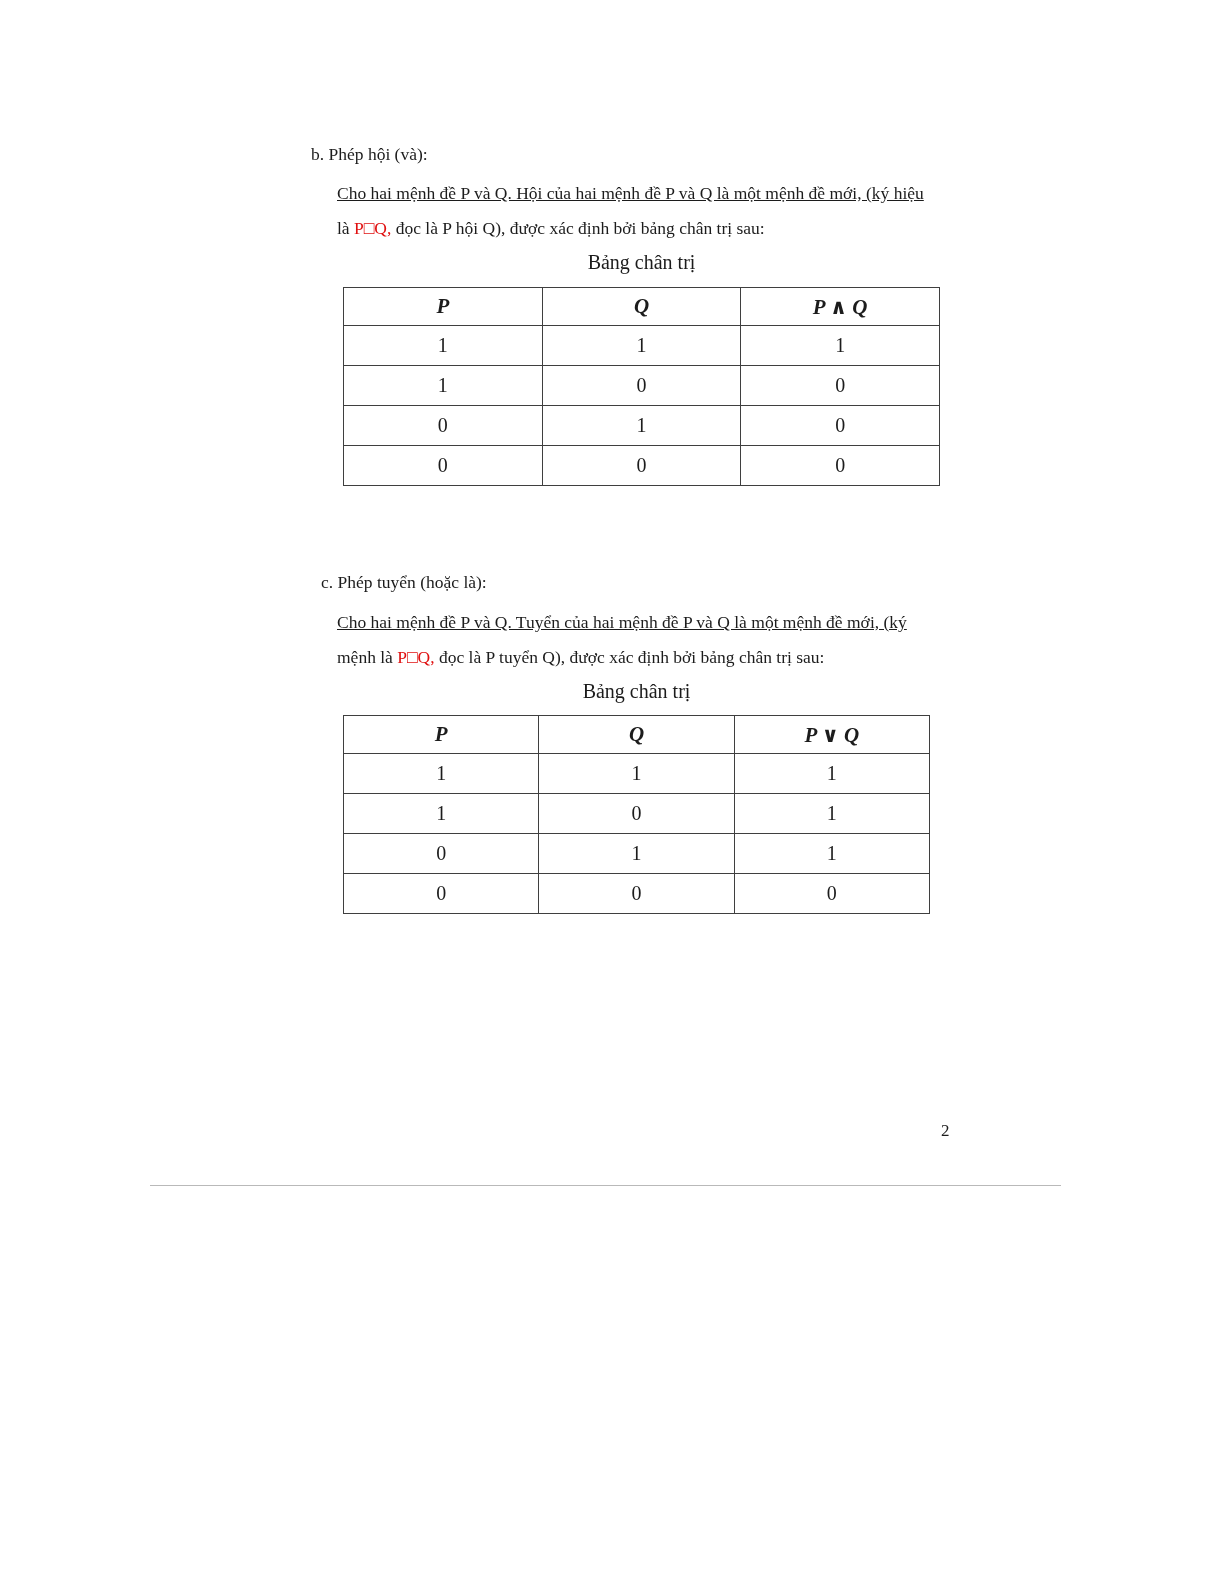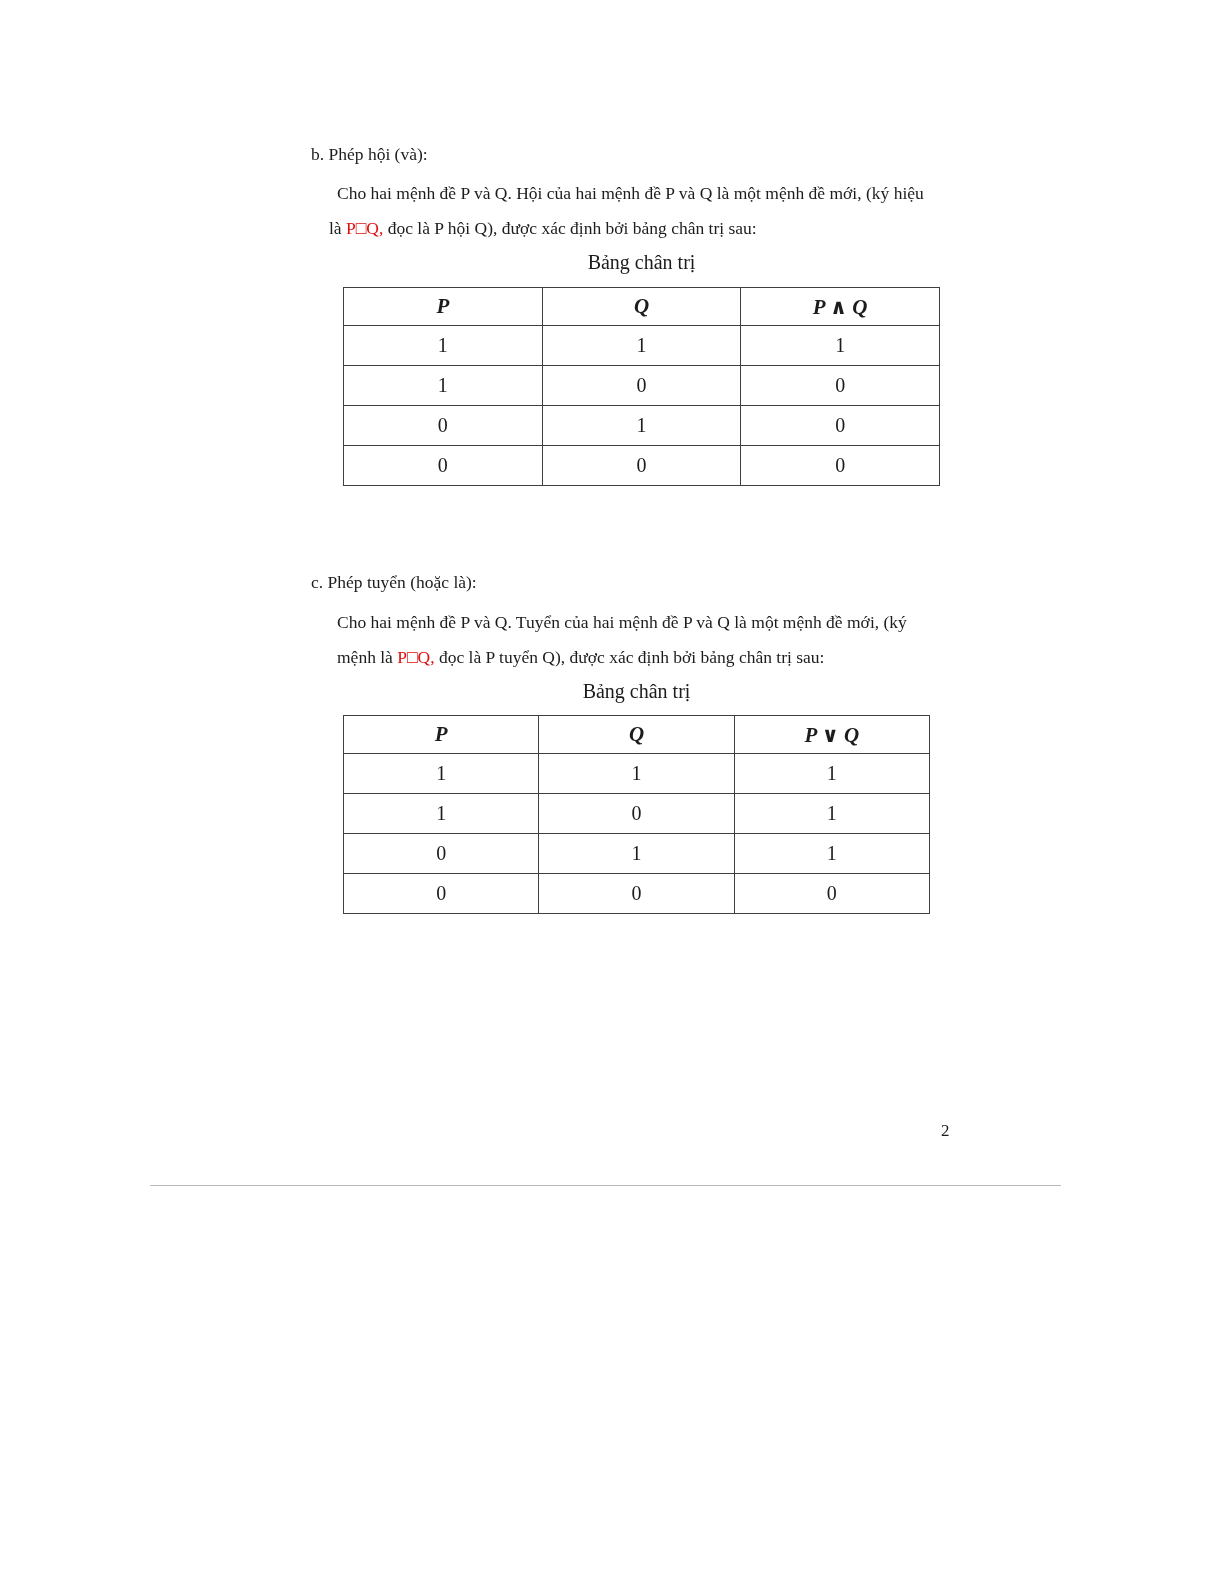--- a/index.html
+++ b/index.html
@@ -47,23 +47,23 @@
     border-top: 1px solid #b9b9b9;
   }
 </style>
 </head>
 <body>
 
 <div class="abs" style="left:0; top:0; width:1225px; height:1585px;margin-top:8px;">
 
   <div class="abs heading" style="left:311px; top:136px;">b. Phép hội (và):</div>
 
-  <div class="abs para-line" style="left:337px; top:175px;">Cho hai mệnh đề P và Q. Hội của hai mệnh đề P và Q là một mệnh đề mới, (ký hiệu</div>
+  <div class="abs para-line" style="left:337px; top:175px;text-decoration:underline;">Cho hai mệnh đề P và Q. Hội của hai mệnh đề P và Q là một mệnh đề mới, (ký hiệu</div>
 
-  <div class="abs para-line" style="left:329px; top:210px;">
+  <div class="abs para-line" style="left:337px; top:210px;">
     <span>là </span><span class="red">P□Q,</span><span> đọc là P hội Q), được xác định bởi bảng chân trị sau:</span>
   </div>
 
   <div class="abs caption" style="left:343px; top:243px; width:597px;">Bảng chân trị</div>
 
   <div class="abs" style="left:343px; top:279px; width:597px;">
     <table class="truth">
       <thead>
         <tr>
             <th>P</th>
@@ -89,23 +89,23 @@
           </tr>
           <tr>
             <td>0</td>
             <td>0</td>
             <td>0</td>
           </tr>
         </tbody>
     </table>
   </div>
 
-  <div class="abs heading" style="left:311px; top:564px;">c. Phép tuyển (hoặc là):</div>
+  <div class="abs heading" style="left:321px; top:564px;">c. Phép tuyển (hoặc là):</div>
 
-  <div class="abs para-line" style="left:337px; top:604px;">Cho hai mệnh đề P và Q. Tuyển của hai mệnh đề P và Q là một mệnh đề mới, (ký</div>
+  <div class="abs para-line" style="left:337px; top:604px;text-decoration:underline;">Cho hai mệnh đề P và Q. Tuyển của hai mệnh đề P và Q là một mệnh đề mới, (ký</div>
 
   <div class="abs para-line" style="left:337px; top:639px;">
     <span>mệnh là </span><span class="red">P□Q,</span><span> đọc là P tuyển Q), được xác định bởi bảng chân trị sau:</span>
   </div>
 
   <div class="abs caption" style="left:343px; top:672px; width:587px;">Bảng chân trị</div>
 
   <div class="abs" style="left:343px; top:707px; width:587px;">
     <table class="truth">
       <thead>

